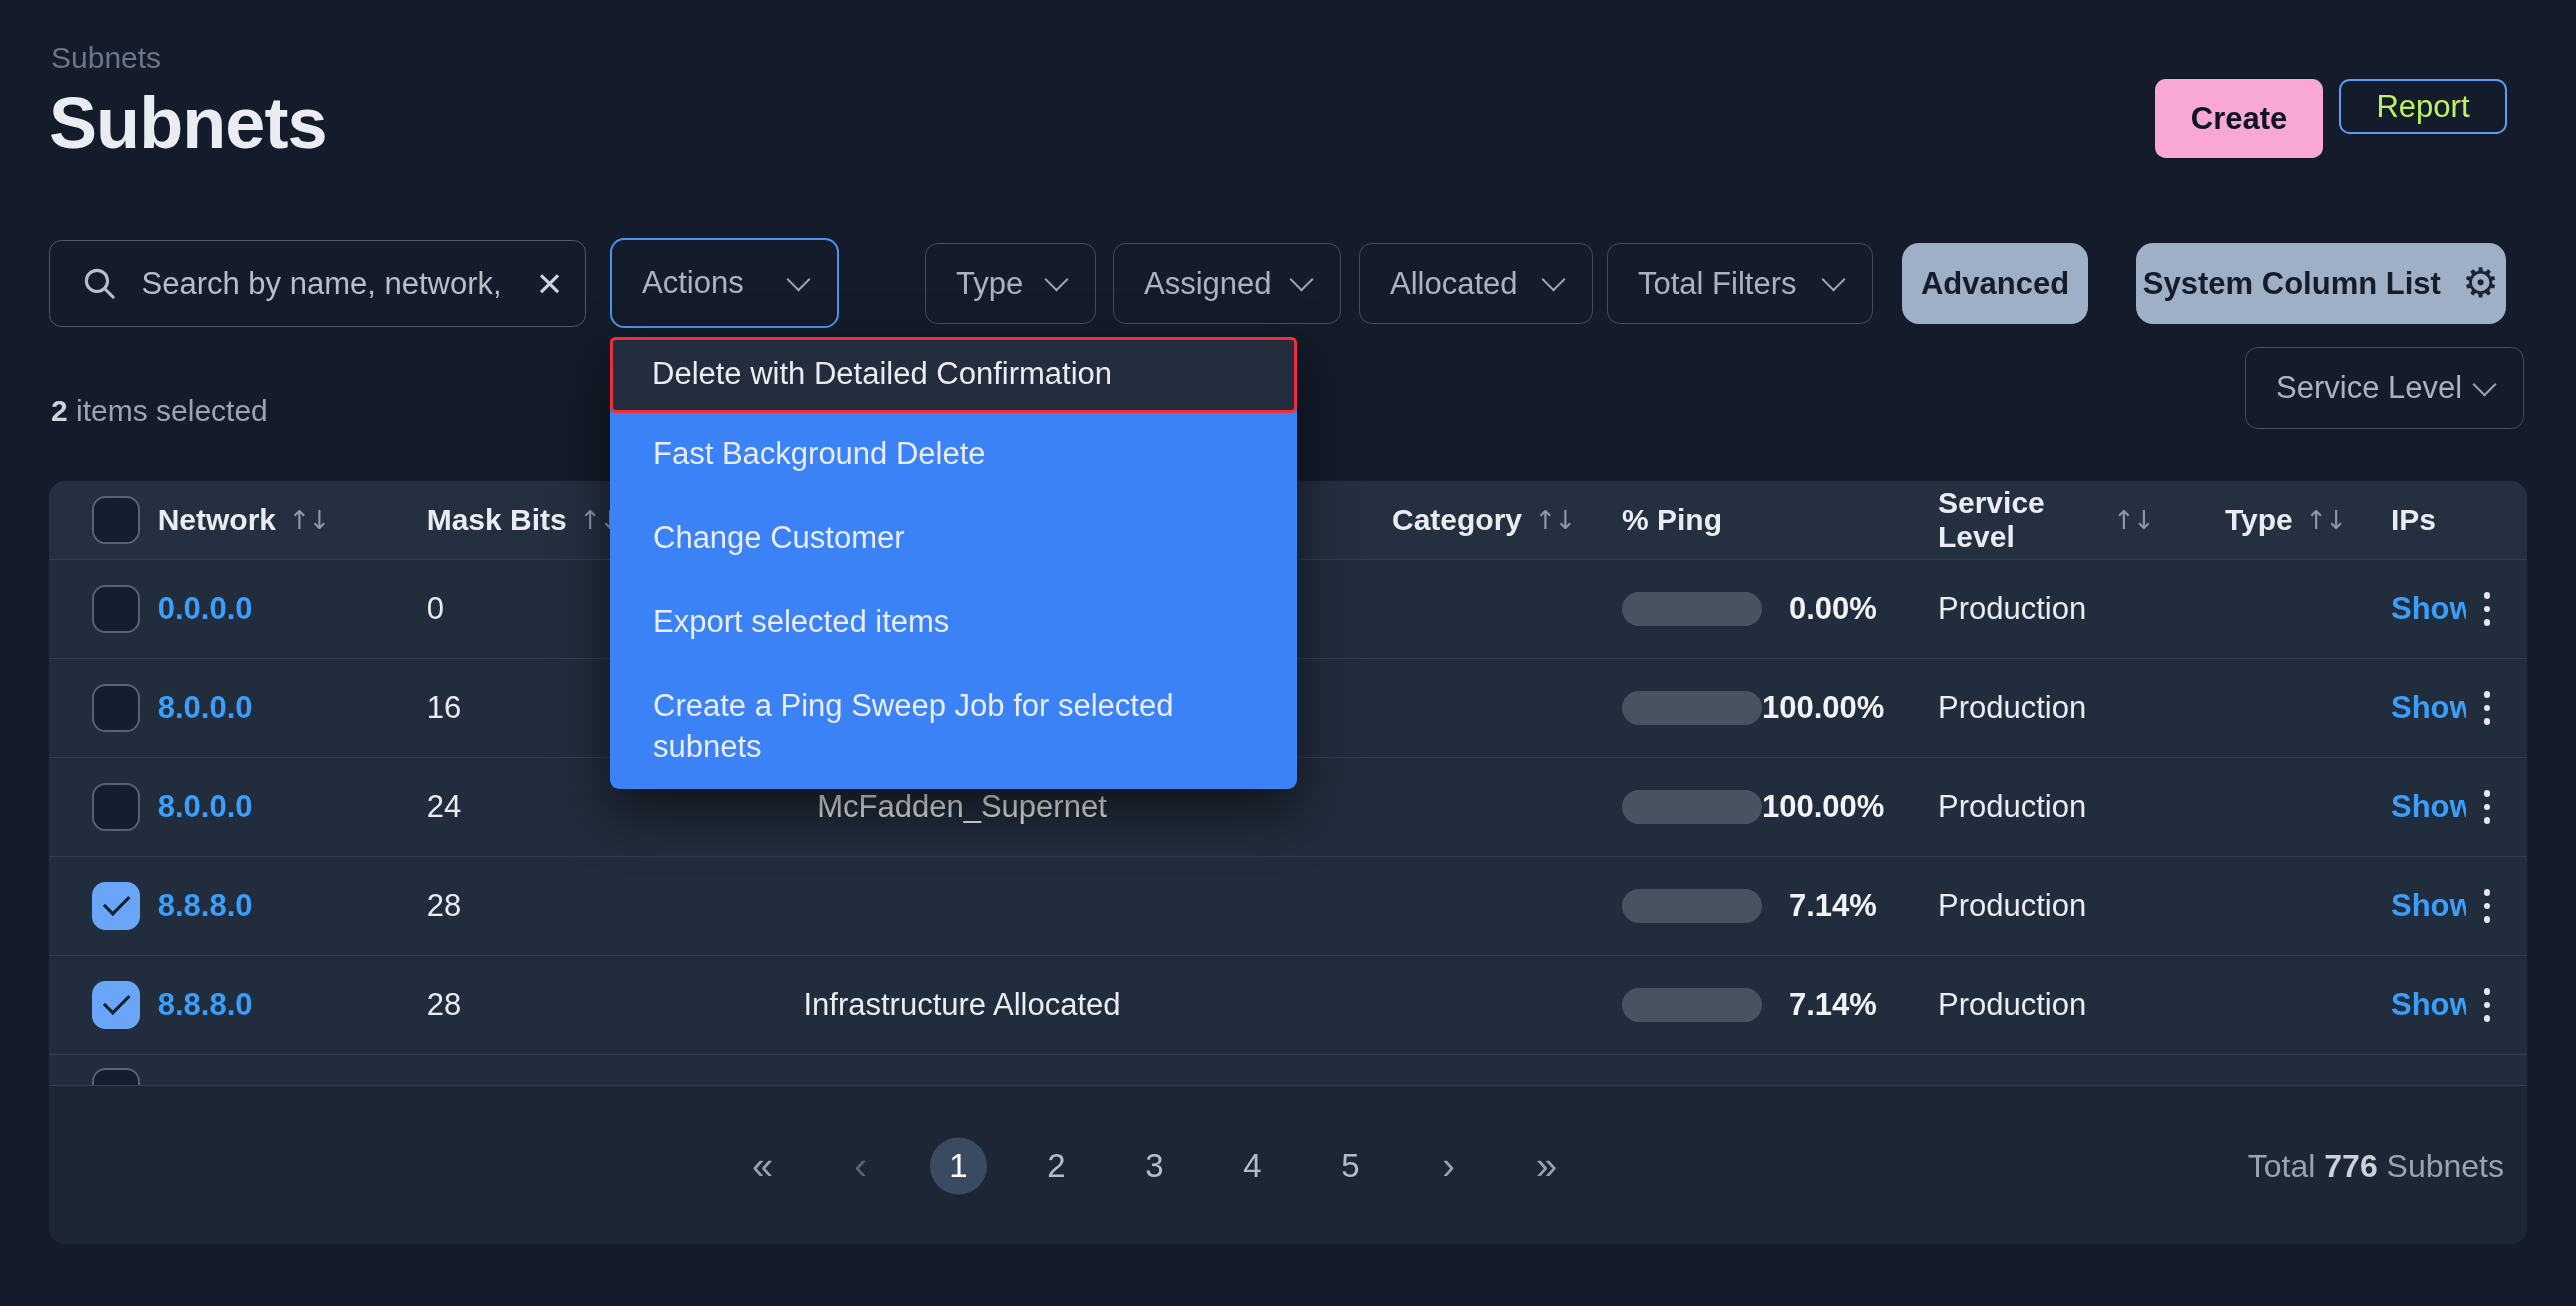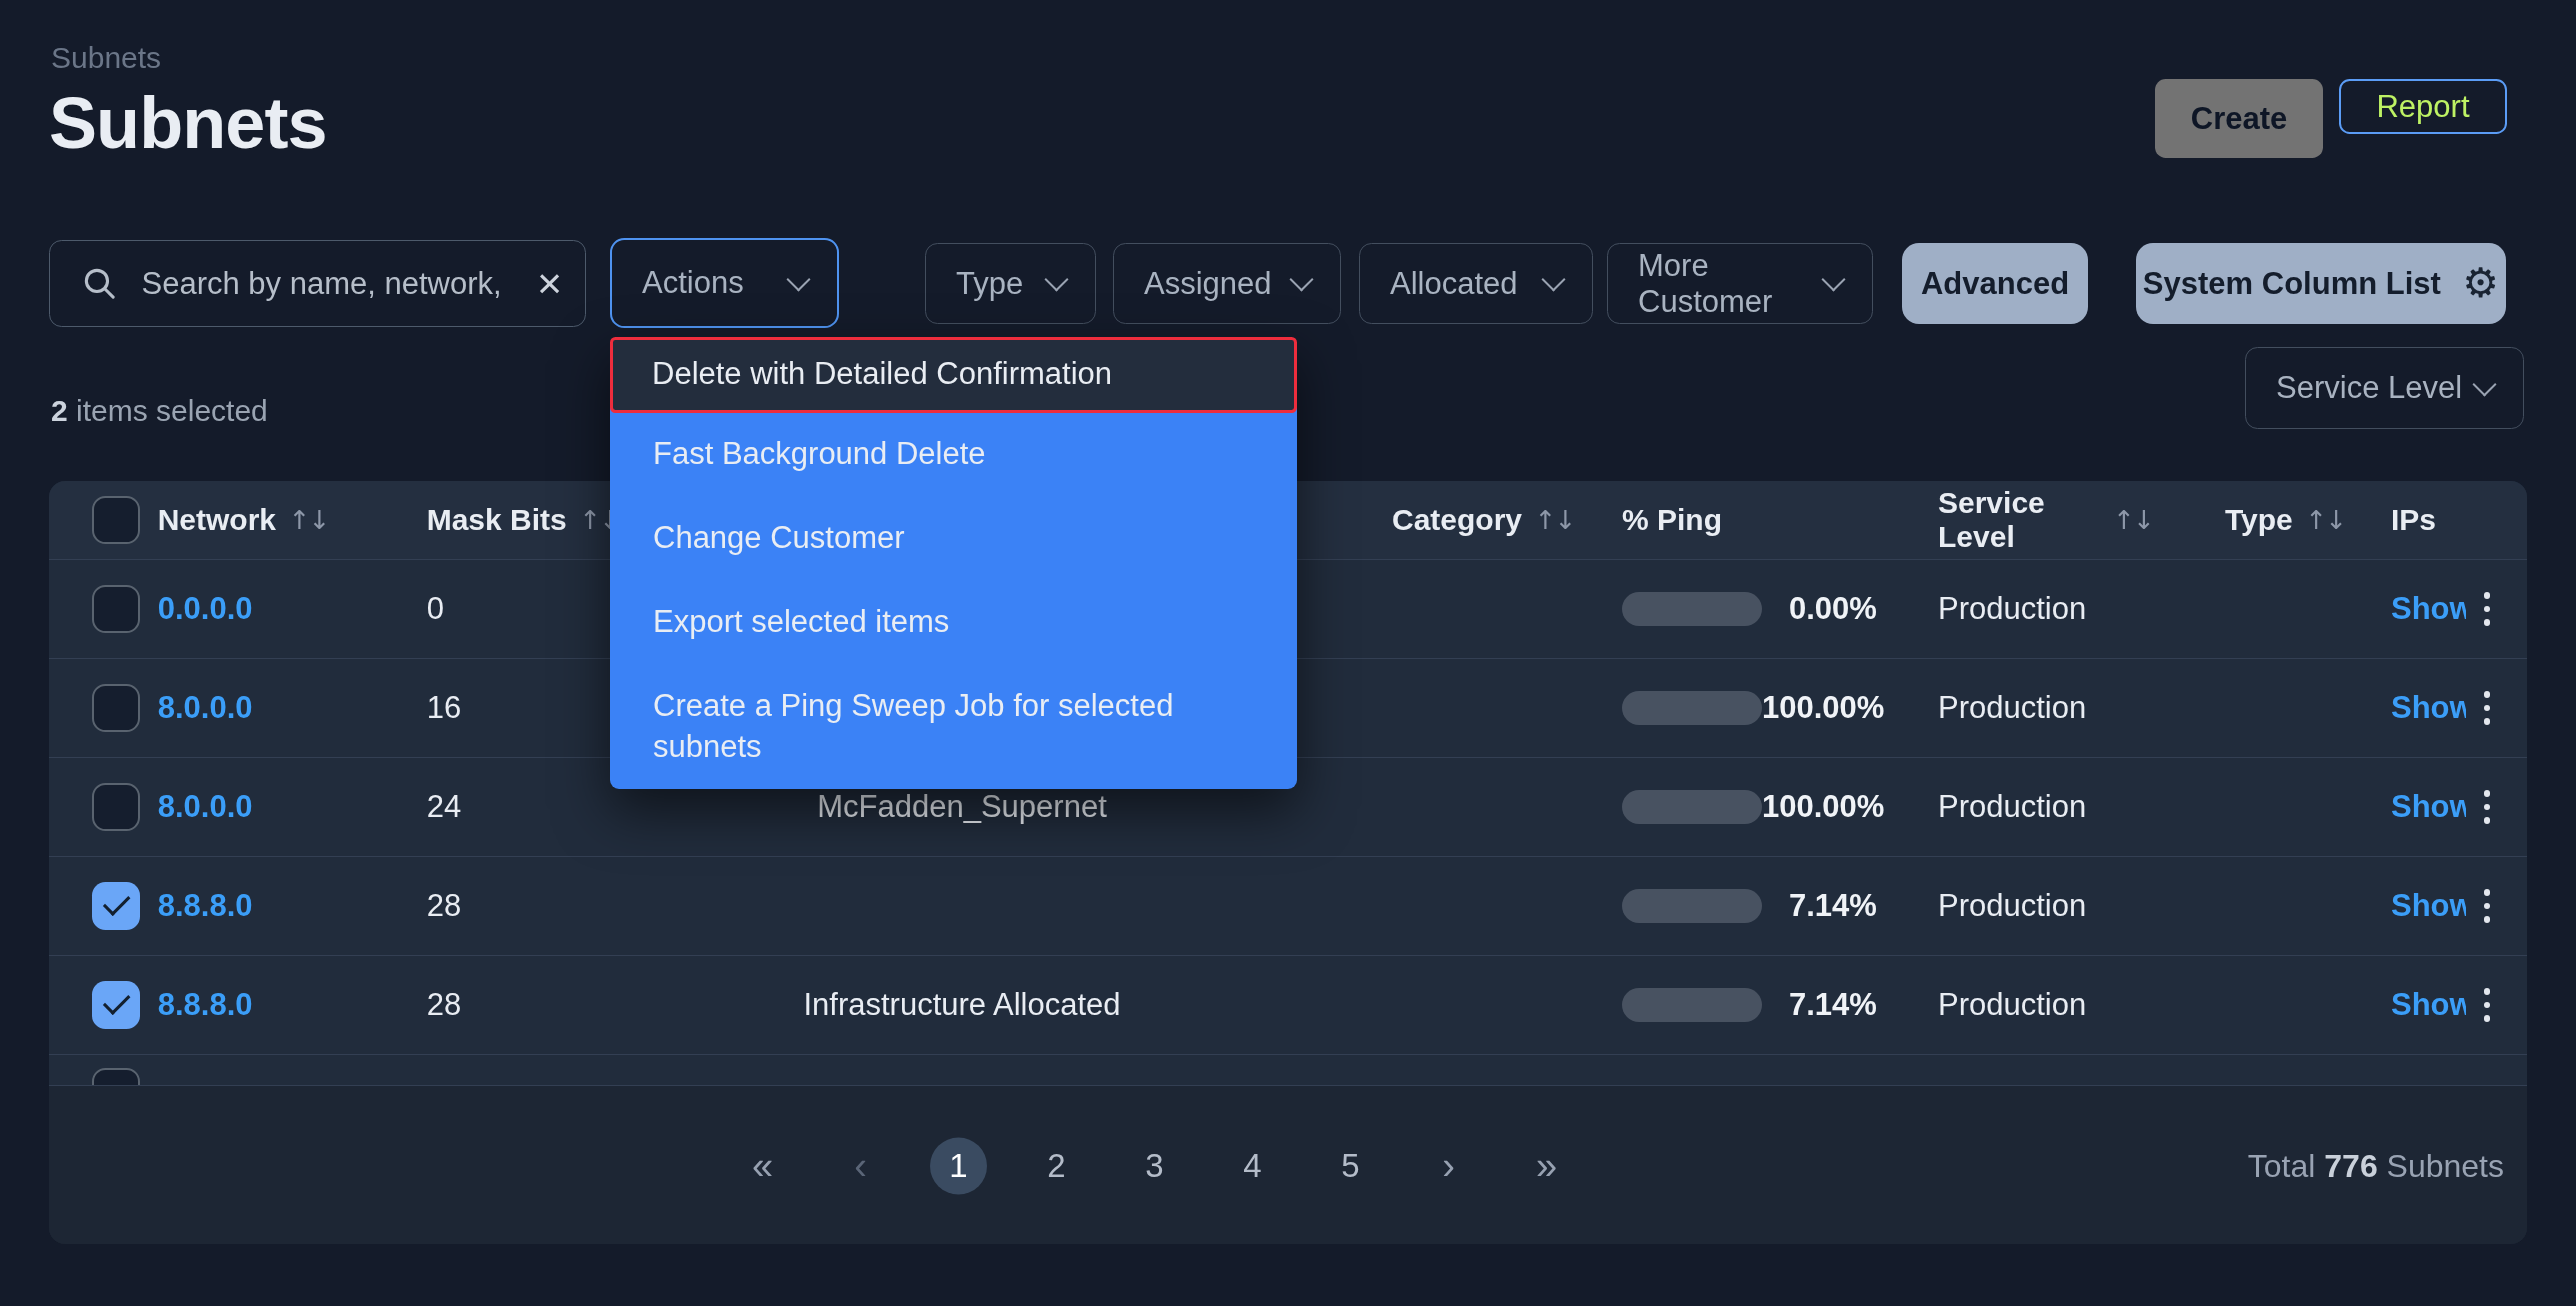--- a/index.html
+++ b/index.html
@@ -6,21 +6,21 @@
   body{
     width:2576px;height:1307px;position:relative;overflow:hidden;
     background:#141b2a;color:#e9edf3;
     font-family:"Liberation Sans",sans-serif;
   }
   .abs{position:absolute;}
   
   .breadcrumb{left:51px;top:41px;font-size:30px;color:#6b7688;}
   .page-title{left:49px;top:82px;font-size:72px;font-weight:700;color:#e9edf3;letter-spacing:-0.9px;}
   .btn{display:flex;align-items:center;justify-content:center;border-radius:10.7px;font-size:31px;cursor:pointer;box-sizing:border-box;}
-  .btn-create{left:2155px;top:79px;width:168px;height:79px;background:#737373;color:#0e1626;font-weight:700;}
+  .btn-create{left:2155px;top:79px;width:168px;height:79px;background:#f9a8d4;color:#0e1626;font-weight:700;}
   .btn-report{left:2339px;top:79px;width:168px;height:55px;border:2.7px solid #5b9cf5;color:#bef264;font-weight:400;background:transparent;}
   
   .search{left:49px;top:240px;width:537px;height:87px;border:1.8px solid #4d5a6b;border-radius:12.5px;display:flex;align-items:center;box-sizing:border-box;}
   .search .ph{font-size:31px;color:#b6bec9;margin-left:21.5px;white-space:nowrap;}
   .search .clear{margin-left:auto;margin-right:23px;font-size:43px;color:#cdd3dc;line-height:1;font-weight:400;cursor:pointer;}
   .chev{width:15px;height:15px;border-right:2.7px solid #9aa3b2;border-bottom:2.7px solid #9aa3b2;transform:rotate(45deg);margin-top:-7.2px;flex:none;}
   .dd{display:flex;align-items:center;box-sizing:border-box;border:1.8px solid #434e5e;border-radius:12.5px;font-size:31px;color:#a9b3c1;padding:0 30px;justify-content:space-between;cursor:pointer;}
   .actions-btn{left:610px;top:238px;width:229px;height:90px;border:2.7px solid #4f93f0;border-radius:14.3px;}
   .f-type{left:925px;top:243px;width:171px;height:81px;}
   .f-assigned{left:1113px;top:243px;width:228px;height:81px;}
@@ -104,21 +104,21 @@
 </div>
 <div class="abs dd f-assigned">
   <span>Assigned</span>
   <span class="chev"></span>
 </div>
 <div class="abs dd f-allocated">
   <span>Allocated</span>
   <span class="chev"></span>
 </div>
 <div class="abs dd f-more">
-  <span>More Customer</span>
+  <span>Total Filters</span>
   <span class="chev"></span>
 </div>
 
 <div class="abs btn btn-gray btn-advanced">Advanced</div>
 <div class="abs btn btn-gray btn-syscol">
   <span>System Column List</span>
   <span class="gear">⚙</span>
 </div>
 
 <div class="abs selected-info">

